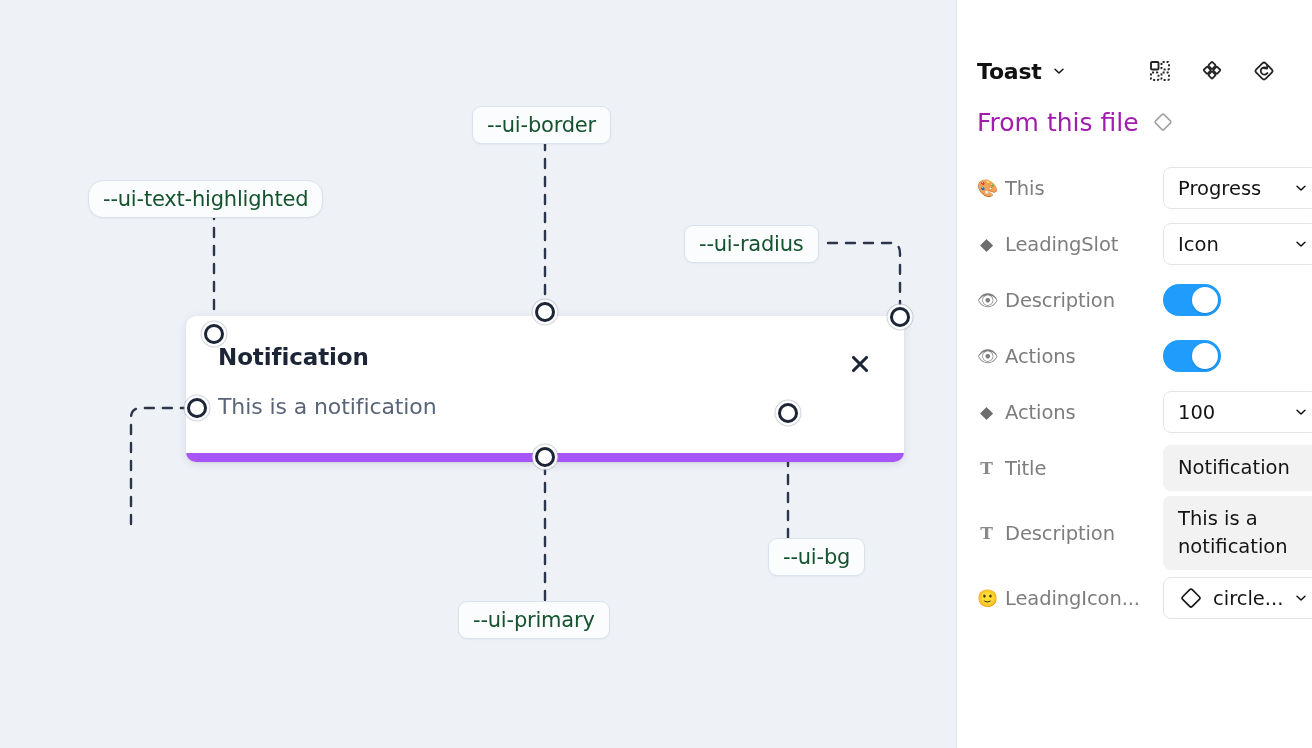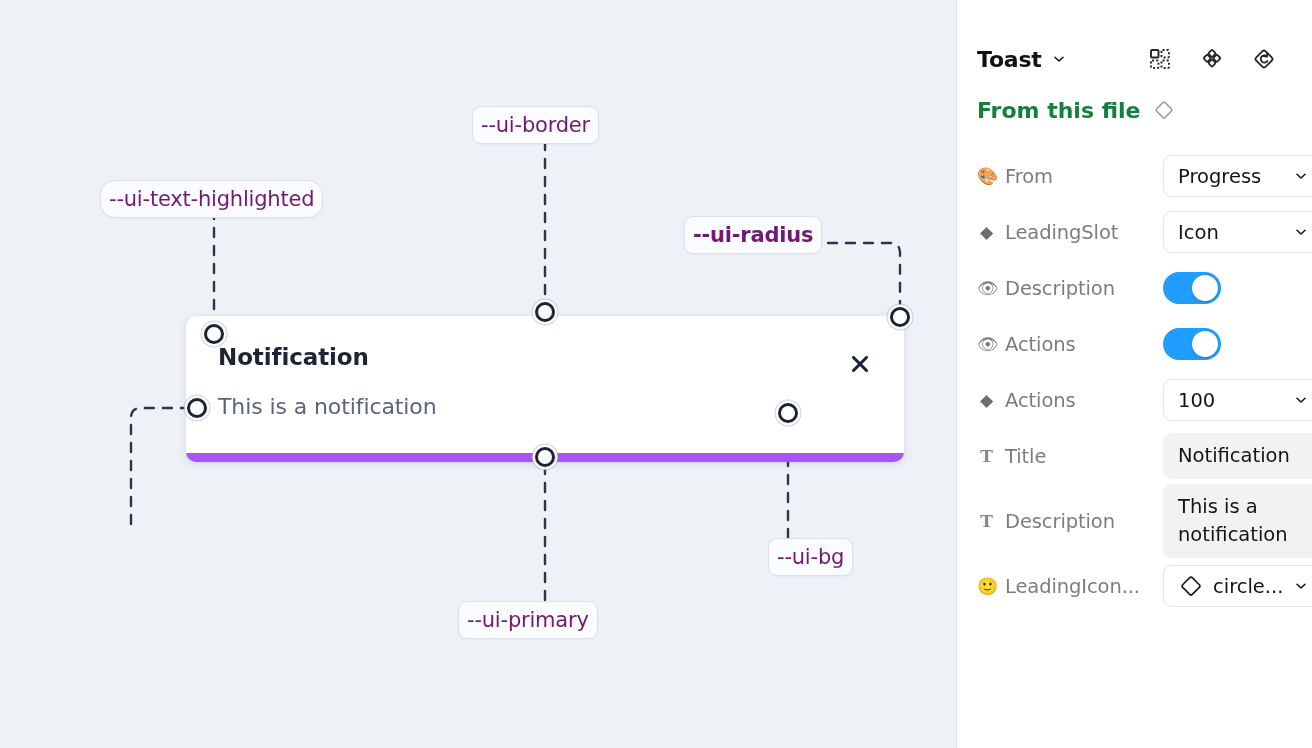--- a/index.html
+++ b/index.html
@@ -59,57 +59,57 @@
     border: 3px solid #1c2536;
     box-shadow: 0 0 0 2.5px rgba(255,255,255,.92), 0 0 0 3.5px rgba(150,160,180,.45);
     cursor: pointer;
     z-index: 6;
   }
 
   
   .pill {
     position: absolute;
     display: inline-flex; align-items: center; justify-content: center;
-    height: 38px; padding: 0 8px;
+    height: 38px; padding: 0 14px;
     background: #fbfcfe;
     border: 1.5px solid #dbe1ea;
     border-radius: 9px;
-    font-size: 21px; font-weight: 400; color: #701a75;
+    font-size: 21px; font-weight: 400; color: #14532d;
     letter-spacing: -0.2px;
     white-space: nowrap;
     box-shadow: 0 1px 2px rgba(28,40,64,.04);
     cursor: pointer;
     z-index: 7;
   }
 
   
   #panel {
     position: relative;
     width: 341px; height: 748px;
     background: #ffffff;
     border-left: 1px solid #e6e6e6;
-    padding: 0 20px;
+    padding: 12px 20px;
   }
   .panel-head {
     display: flex; align-items: center;
     height: 58px; margin-top: 30px;
   }
   .panel-title {
     font-size: 22px; font-weight: 700; color: #111111;
     letter-spacing: -0.2px;
   }
   .caret-sm { margin-left: 10px; display: flex; align-items: center; cursor: pointer; }
   .head-icons { margin-left: auto; display: flex; align-items: center; gap: 26px; }
   .head-icon { display: flex; align-items: center; justify-content: center; width: 26px; height: 26px; cursor: pointer; }
 
   .from-file {
     display: flex; align-items: center; gap: 12px;
     margin-top: 8px; height: 28px;
   }
-  .from-file-label { font-size: 22px; color: #15803d; font-weight: 700; }
+  .from-file-label { font-size: 25px; color: #a21caf; font-weight: 400; }
 
   .blurb {
     margin-top: 20px;
     font-size: 19.5px; line-height: 27px; color: #1b1b1b; font-weight: 400;
     letter-spacing: -0.15px;
   }
 
   .props { margin-top: 24px; }
   .prop-row {
     display: flex; align-items: center;
@@ -194,23 +194,23 @@
       <div class="toast-progress" style="width:100%"></div>
     </div>
 
     <div class="handle" style="left:214px; top:334px;"></div>
     <div class="handle" style="left:545px; top:312px;"></div>
     <div class="handle" style="left:900px; top:317px;"></div>
     <div class="handle" style="left:197px; top:408px;"></div>
     <div class="handle" style="left:545px; top:457px;"></div>
     <div class="handle" style="left:788px; top:413px;"></div>
 
-    <div class="pill" style="left:100px;  top:180px;border-radius:15px;">--ui-text-highlighted</div>
+    <div class="pill" style="left:88px;  top:180px;border-radius:15px;">--ui-text-highlighted</div>
     <div class="pill" style="left:472px; top:106px;">--ui-border</div>
-    <div class="pill" style="left:684px; top:216px;font-weight:bold;">--ui-radius</div>
+    <div class="pill" style="left:684px; top:225px;">--ui-radius</div>
     <div class="pill" style="left:458px; top:601px;">--ui-primary</div>
     <div class="pill" style="left:732px; top:538px;margin-left:36px;">--ui-bg</div>
   </div>
 
   <div id="panel">
 
     <div class="panel-head">
       <span class="panel-title">Toast</span>
       <span class="caret-sm">
         <svg width="14" height="14" viewBox="0 0 14 14" fill="none" aria-hidden="true">
@@ -255,21 +255,21 @@
         </svg>
       </span>
     </div>
 
 
     <div class="props">
 
       <div class="prop-row">
         <span class="prop-label">
           <span class="prop-ico">🎨</span>
-          <span>From</span>
+          <span>This</span>
         </span>
         <span class="prop-ctl">
           <span class="select">
             <span class="sv">Progress</span>
             <svg width="14" height="14" viewBox="0 0 14 14" fill="none" aria-hidden="true">
               <path d="M3 5.2 L7 9 L11 5.2" stroke="#111" stroke-width="1.5" stroke-linecap="round" stroke-linejoin="round"></path>
             </svg>
           </span>
         </span>
       </div>

